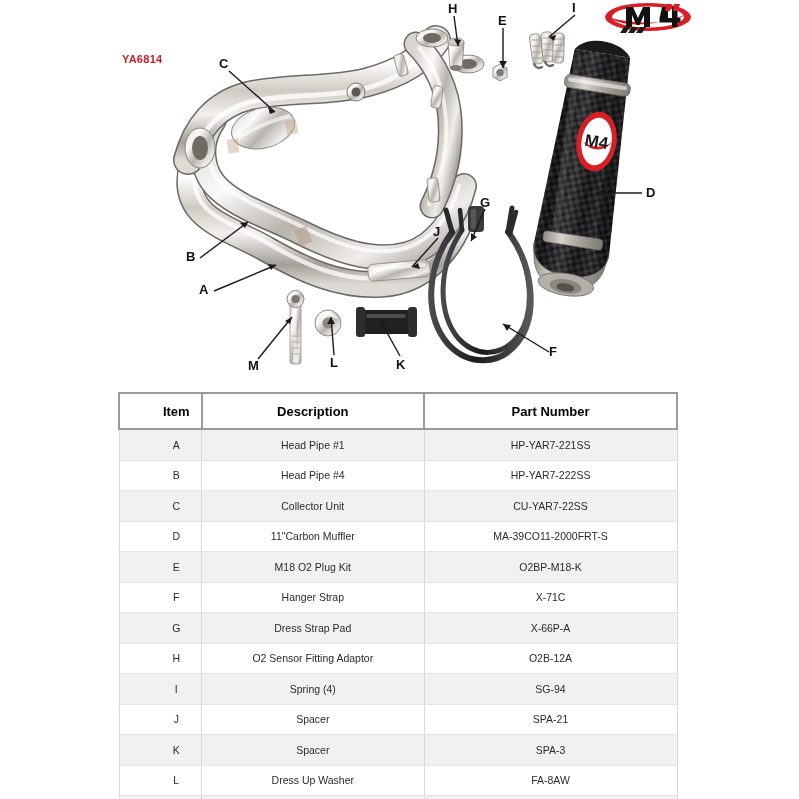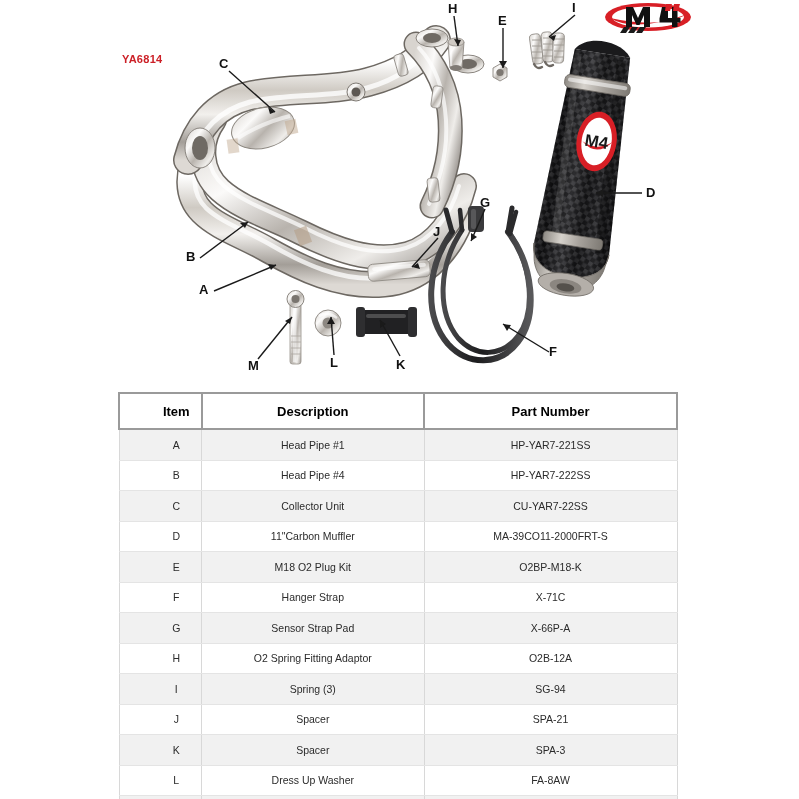--- a/index.html
+++ b/index.html
@@ -444,31 +444,31 @@
         <td class="col-desc">M18 O2 Plug Kit</td>
         <td class="col-part">O2BP-M18-K</td>
       </tr>
       <tr>
         <td class="col-item">F</td>
         <td class="col-desc">Hanger Strap</td>
         <td class="col-part">X-71C</td>
       </tr>
       <tr>
         <td class="col-item">G</td>
-        <td class="col-desc">Sensor Strap Pad</td>
+        <td class="col-desc">Dress Strap Pad</td>
         <td class="col-part">X-66P-A</td>
       </tr>
       <tr>
         <td class="col-item">H</td>
-        <td class="col-desc">O2 Spring Fitting Adaptor</td>
+        <td class="col-desc">O2 Sensor Fitting Adaptor</td>
         <td class="col-part">O2B-12A</td>
       </tr>
       <tr>
         <td class="col-item">I</td>
-        <td class="col-desc">Spring (3)</td>
+        <td class="col-desc">Spring (4)</td>
         <td class="col-part">SG-94</td>
       </tr>
       <tr>
         <td class="col-item">J</td>
         <td class="col-desc">Spacer</td>
         <td class="col-part">SPA-21</td>
       </tr>
       <tr>
         <td class="col-item">K</td>
         <td class="col-desc">Spacer</td>

